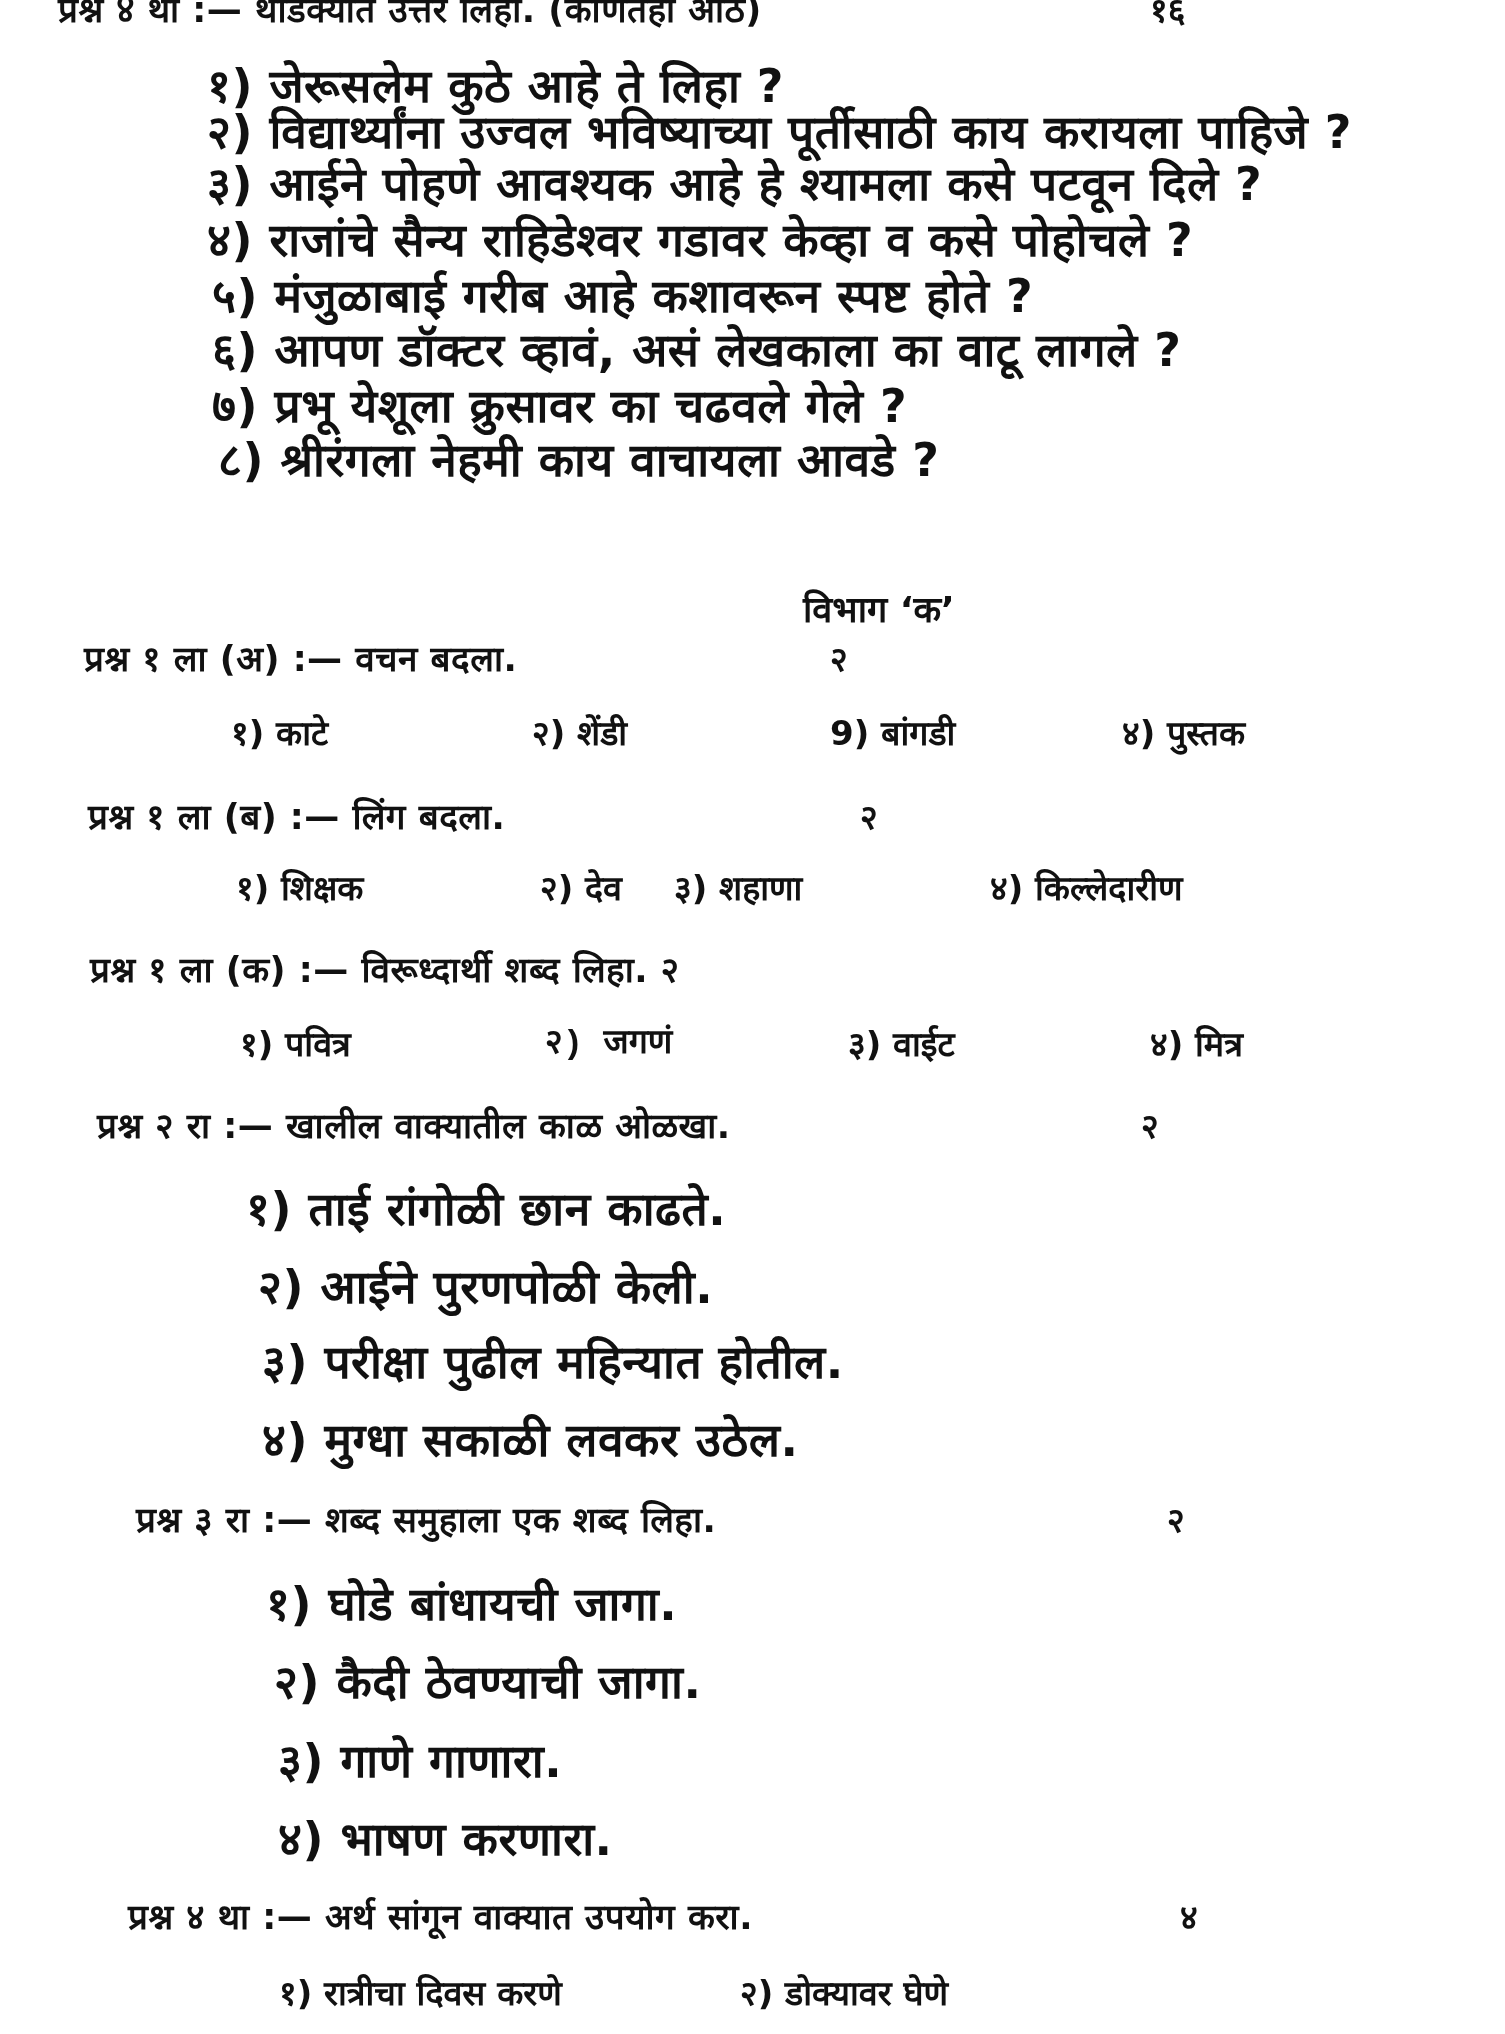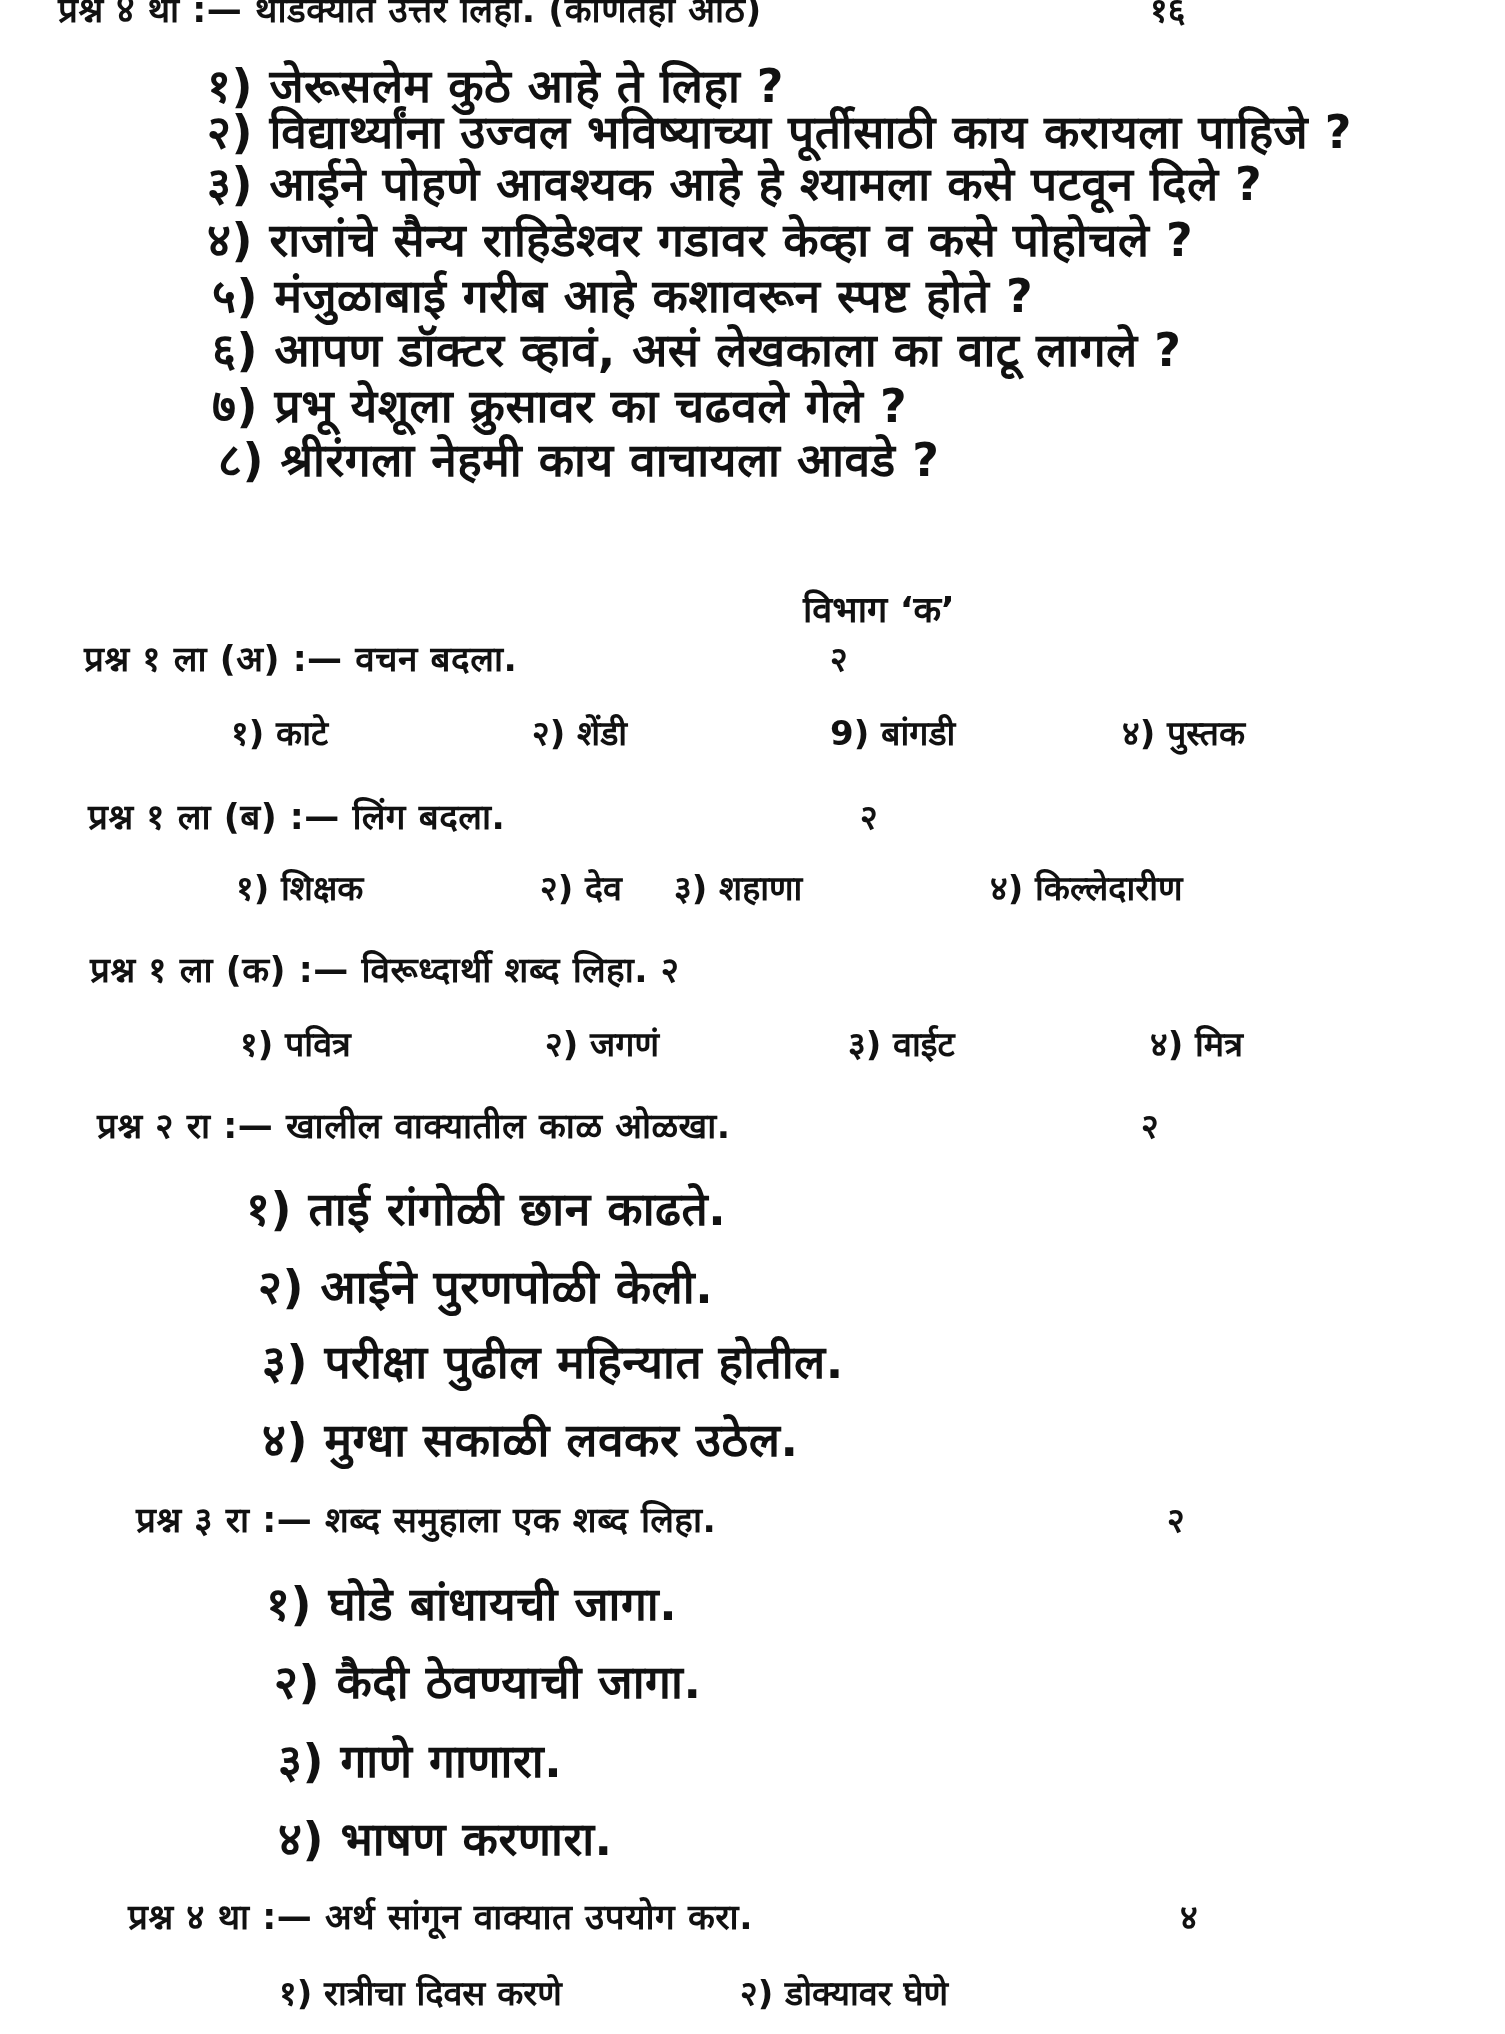--- a/index.html
+++ b/index.html
@@ -57,21 +57,21 @@
 <div class="cell" style="left:540px; top:866px;">२) देव</div>
 <div class="cell" style="left:674px; top:866px;">३) शहाणा</div>
 <div class="cell" style="left:990px; top:866px;">४) किल्लेदारीण</div>
 
 <div class="line heading" style="left:90px; top:948px;">
   <span>प्रश्न १ ला (क) :—</span>
   <span>विरूध्दार्थी शब्द लिहा.</span>
   <span>२</span>
 </div>
 <div class="cell" style="left:240px; top:1022px;">१) पवित्र</div>
-<div class="cell" style="left:545px; top:1022px;">२) जगणं</div>
+<div class="cell" style="left:545px; top:1022px;font-family:Liberation Mono, monospace;">२) जगणं</div>
 <div class="cell" style="left:848px; top:1022px;">३) वाईट</div>
 <div class="cell" style="left:1150px; top:1022px;">४) मित्र</div>
 
 <div class="line heading" style="left:97px; top:1104px;">
   <span>प्रश्न २ रा :—</span>
   <span>खालील वाक्यातील काळ ओळखा.</span>
 </div>
 <div class="marks" style="left:1141px; top:1104px;">२</div>
 <div class="line" style="left:246px; top:1187px;">१) ताई रांगोळी छान काढते.</div>
 <div class="line" style="left:258px; top:1265px;">२) आईने पुरणपोळी केली.</div>

